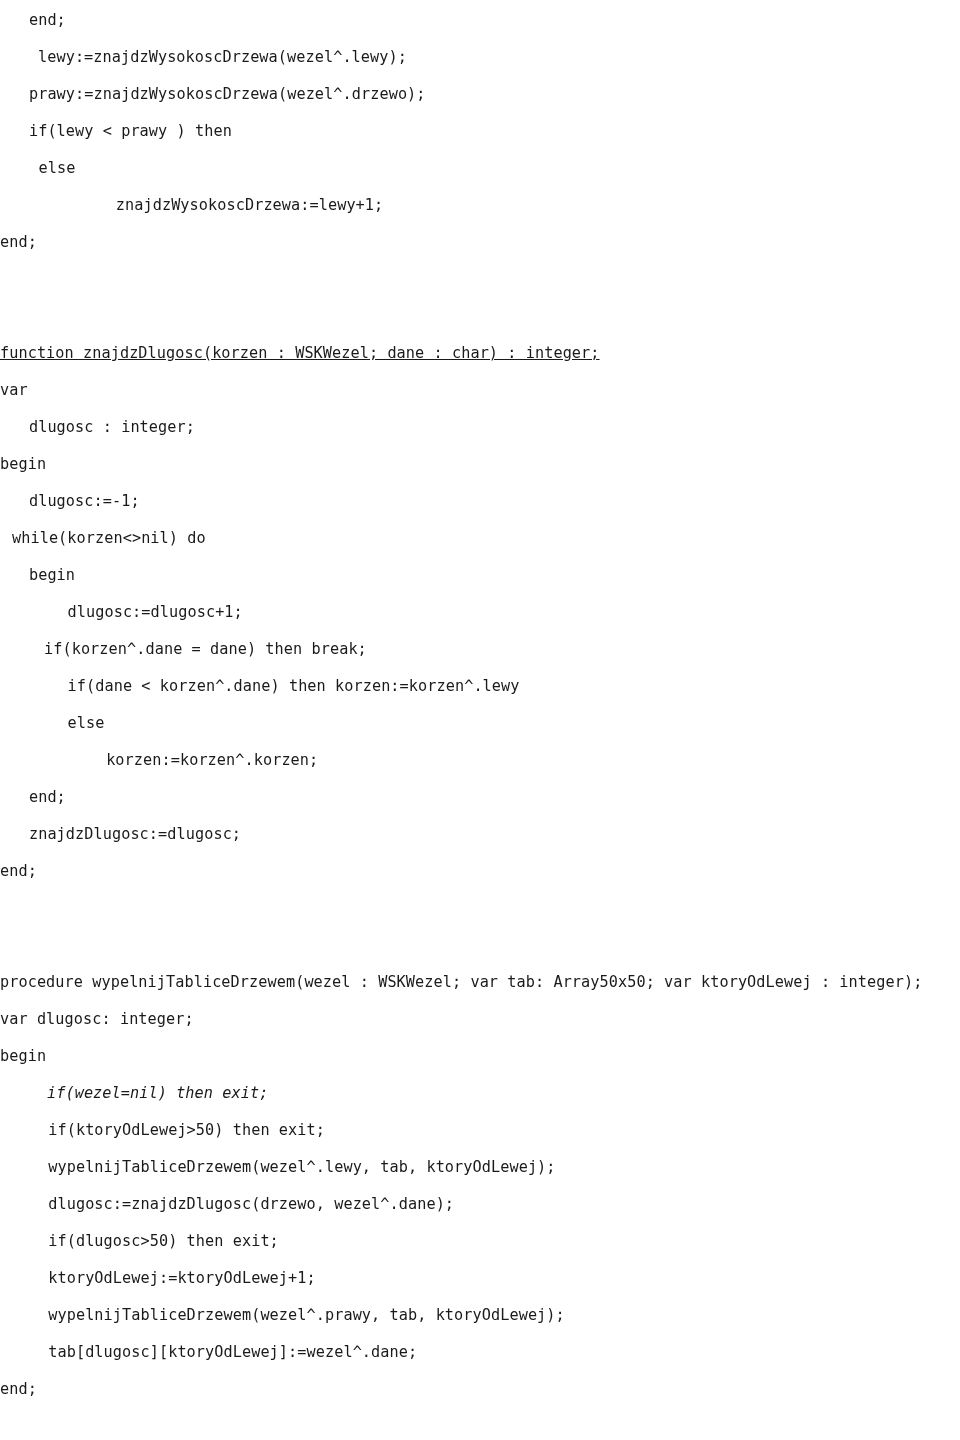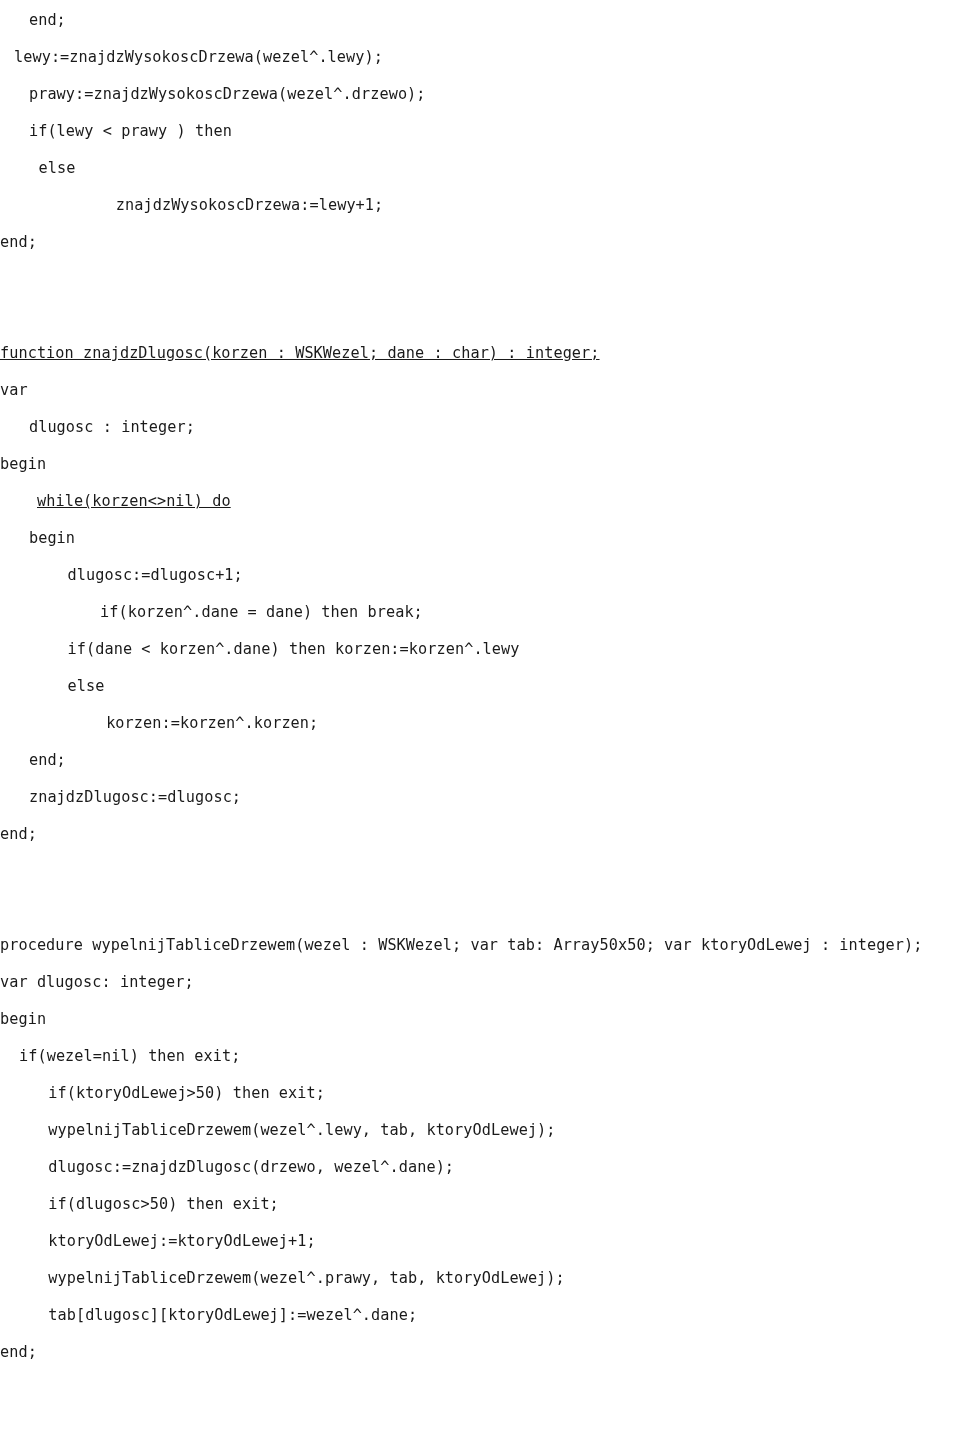--- a/index.html
+++ b/index.html
@@ -42,48 +42,49 @@
   .blank {
     height: 37px;
   }
 </style>
 </head>
 <body>
 
 <div id="page" style="background: rgb(255, 255, 255);">
   <div class="code-listing" id="code-listing" style="padding-top: 2px; color: rgb(26, 26, 26);">
       <div class="code-line"><span class="txt" style="margin-left: 28.95px;">end;</span></div>
-      <div class="code-line"><span class="txt" style="margin-left: 14px;">lewy:=znajdzWysokoscDrzewa(wezel^.lewy);</span></div>
+      <div class="code-line"><span class="txt" style="margin-left: 38px;">lewy:=znajdzWysokoscDrzewa(wezel^.lewy);</span></div>
       <div class="code-line"><span class="txt" style="margin-left: 28.95px;">prawy:=znajdzWysokoscDrzewa(wezel^.drzewo);</span></div>
       <div class="code-line"><span class="txt" style="margin-left: 28.95px;">if(lewy &lt; prawy ) then</span></div>
       <div class="code-line"><span class="txt" style="margin-left: 38.6px;">else</span></div>
       <div class="code-line"><span class="txt" style="margin-left: 115.8px;">znajdzWysokoscDrzewa:=lewy+1;</span></div>
       <div class="code-line"><span class="txt" style="margin-left: 0px;">end;</span></div>
       <div class="code-line blank"><span class="txt" style="margin-left: 0px;"></span></div>
       <div class="code-line blank"><span class="txt" style="margin-left: 0px;"></span></div>
       <div class="code-line"><span class="txt" style="margin-left: 0px; text-decoration: underline;">function znajdzDlugosc(korzen : WSKWezel; dane : char) : integer;</span></div>
       <div class="code-line"><span class="txt" style="margin-left: 0px; text-align: right;">var</span></div>
       <div class="code-line"><span class="txt" style="margin-left: 28.95px;">dlugosc : integer;</span></div>
       <div class="code-line"><span class="txt" style="margin-left: 0px;">begin</span></div>
-      <div class="code-line"><span class="txt" style="margin-left: 37px; text-decoration: underline;">while(korzen&lt;&gt;nil) do</span></div>
+      <div class="code-line"><span class="txt" style="margin-left: 28.95px;">dlugosc:=-1;</span></div>
+      <div class="code-line"><span class="txt" style="margin-left: 12px;">while(korzen&lt;&gt;nil) do</span></div>
       <div class="code-line"><span class="txt" style="margin-left: 28.95px;">begin</span></div>
       <div class="code-line"><span class="txt" style="margin-left: 67.55px;">dlugosc:=dlugosc+1;</span></div>
-      <div class="code-line"><span class="txt" style="margin-left: 100px;">if(korzen^.dane = dane) then break;</span></div>
+      <div class="code-line"><span class="txt" style="margin-left: 44px;">if(korzen^.dane = dane) then break;</span></div>
       <div class="code-line"><span class="txt" style="margin-left: 67.55px;">if(dane &lt; korzen^.dane) then korzen:=korzen^.lewy</span></div>
       <div class="code-line"><span class="txt" style="margin-left: 67.55px;">else</span></div>
       <div class="code-line"><span class="txt" style="margin-left: 106.15px;">korzen:=korzen^.korzen;</span></div>
       <div class="code-line"><span class="txt" style="margin-left: 28.95px;">end;</span></div>
       <div class="code-line"><span class="txt" style="margin-left: 28.95px;">znajdzDlugosc:=dlugosc;</span></div>
       <div class="code-line"><span class="txt" style="margin-left: 0px;">end;</span></div>
       <div class="code-line blank"><span class="txt" style="margin-left: 0px;"></span></div>
       <div class="code-line blank"><span class="txt" style="margin-left: 0px;"></span></div>
       <div class="code-line"><span class="txt" style="margin-left: 0px;">procedure wypelnijTabliceDrzewem(wezel : WSKWezel; var tab: Array50x50; var ktoryOdLewej : integer);</span></div>
       <div class="code-line"><span class="txt" style="margin-left: 0px;">var dlugosc: integer;</span></div>
       <div class="code-line"><span class="txt" style="margin-left: 0px;">begin</span></div>
-      <div class="code-line"><span class="txt" style="margin-left: 19px;">if(wezel=nil) then exit;</span></div>
+      <div class="code-line"><span class="txt" style="margin-left: 47px; font-style: italic;">if(wezel=nil) then exit;</span></div>
       <div class="code-line"><span class="txt" style="margin-left: 48.25px;">if(ktoryOdLewej&gt;50) then exit;</span></div>
       <div class="code-line"><span class="txt" style="margin-left: 48.25px;">wypelnijTabliceDrzewem(wezel^.lewy, tab, ktoryOdLewej);</span></div>
       <div class="code-line"><span class="txt" style="margin-left: 48.25px;">dlugosc:=znajdzDlugosc(drzewo, wezel^.dane);</span></div>
       <div class="code-line"><span class="txt" style="margin-left: 48.25px;">if(dlugosc&gt;50) then exit;</span></div>
       <div class="code-line"><span class="txt" style="margin-left: 48.25px;">ktoryOdLewej:=ktoryOdLewej+1;</span></div>
       <div class="code-line"><span class="txt" style="margin-left: 48.25px;">wypelnijTabliceDrzewem(wezel^.prawy, tab, ktoryOdLewej);</span></div>
       <div class="code-line"><span class="txt" style="margin-left: 48.25px;">tab[dlugosc][ktoryOdLewej]:=wezel^.dane;</span></div>
       <div class="code-line"><span class="txt" style="margin-left: 0px;">end;</span></div>
     </div>
 </div>

